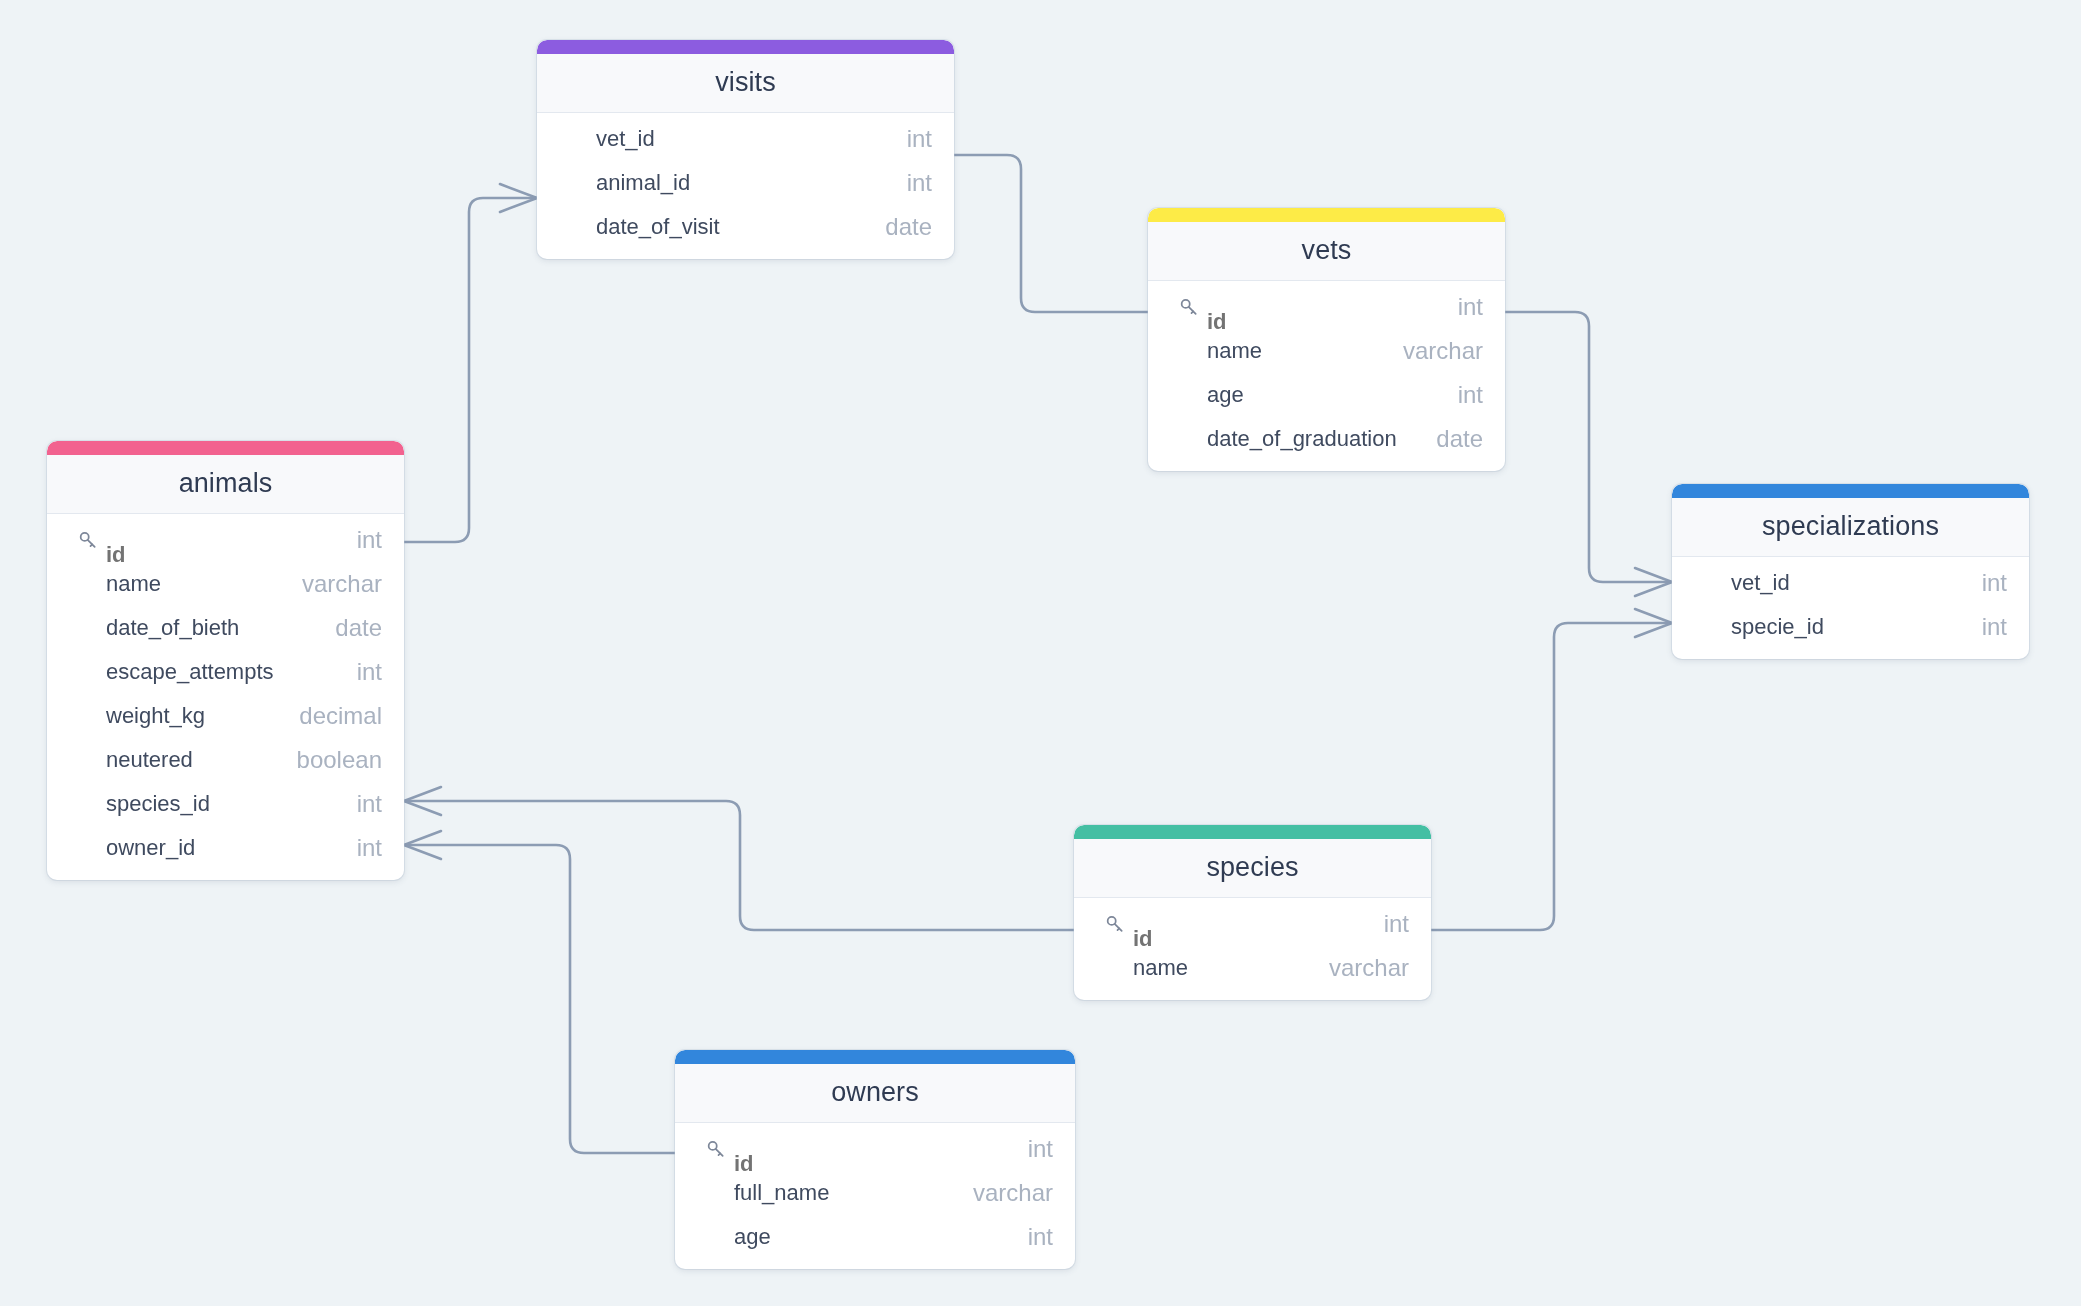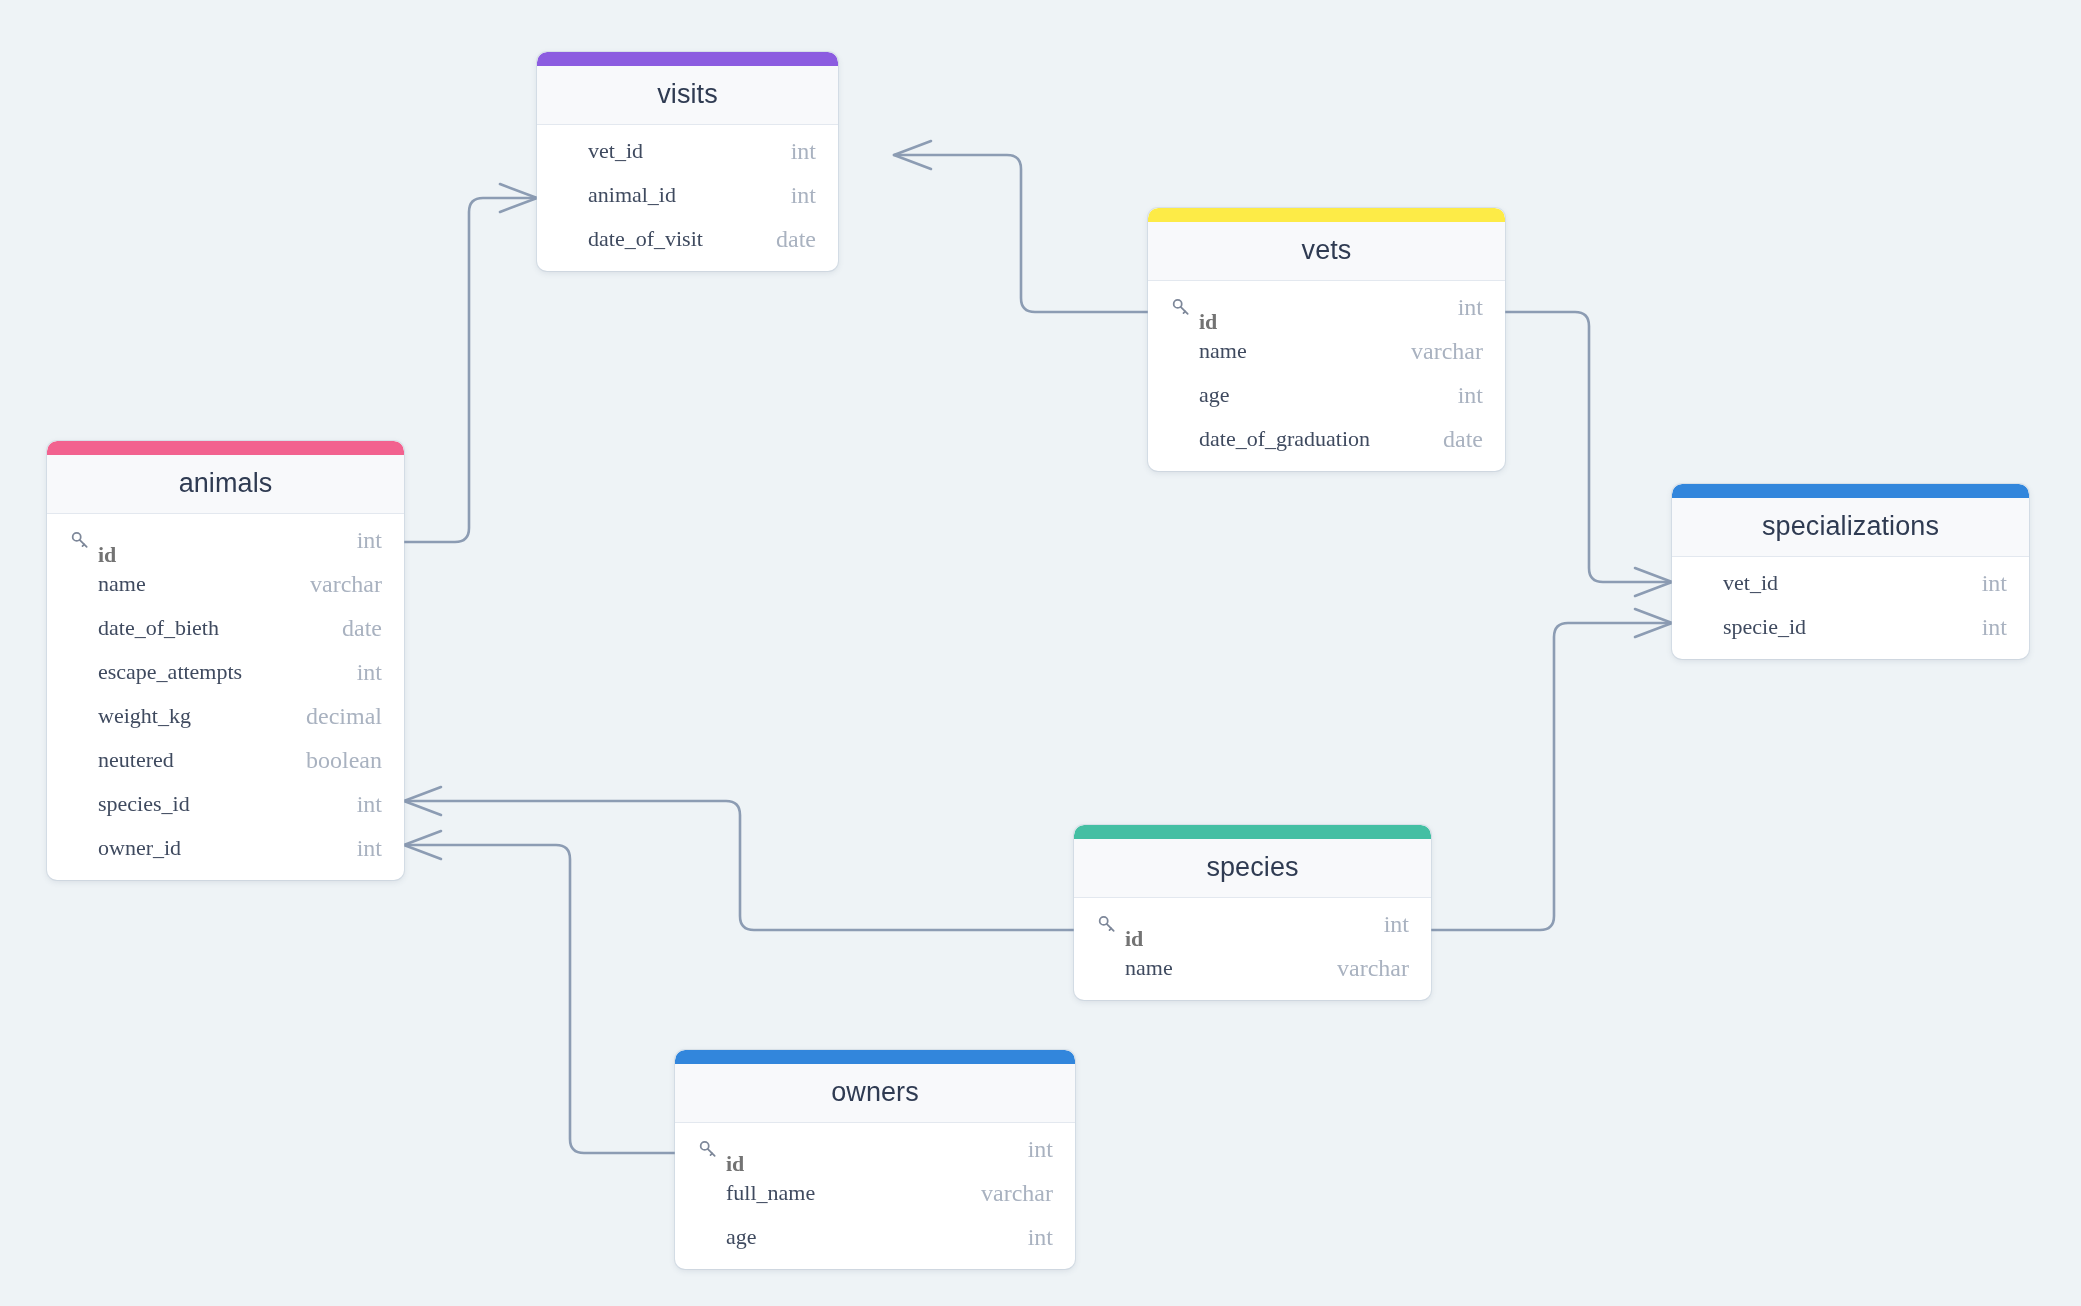--- a/index.html
+++ b/index.html
@@ -54,22 +54,21 @@
   }
 
   .table-title {
     font-size: 27px;
     color: #2f3b52;
     letter-spacing: 0.1px;
     line-height: 1.05;
   }
 
   .fields {
-    padding: 4px 0 10px 8px;
-    font-family: Liberation Serif, serif;
+    padding: 4px 0 10px 16px;
   }
 
   .field-row {
     display: flex;
     align-items: center;
     justify-content: space-between;
     padding: 0 22px 0 14px;
     height: 44px;
     box-sizing: border-box;
   }
@@ -133,21 +132,21 @@
       <path d="M 1672 623 L 1635 609 M 1672 623 L 1635 637"></path>
 
       <path d="M 404 801 L 726 801 Q 740 801 740 815 L 740 916 Q 740 930 754 930 L 1074 930"></path>
       <path d="M 404 801 L 441 787 M 404 801 L 441 815"></path>
 
       <path d="M 404 845 L 556 845 Q 570 845 570 859 L 570 1139 Q 570 1153 584 1153 L 718 1153"></path>
       <path d="M 404 845 L 441 831 M 404 845 L 441 859"></path>
     </g>
   </svg>
 
-  <div class="table-node" id="node-visits" style="left: 537px; top: 52px; width: 301px;">
+  <div class="table-node" id="node-visits" style="left: 537px; top: 40px; width: 417px;">
     <div class="accent-bar" style="background: rgb(140, 92, 224);"></div>
     <div class="table-header">
       <div class="table-title">visits</div>
     </div>
     <div class="fields">
       <div class="field-row">
         <span class="field-left">
           <span class="key-spacer"></span>
           <span class="field-name">vet_id</span>
         </span>

